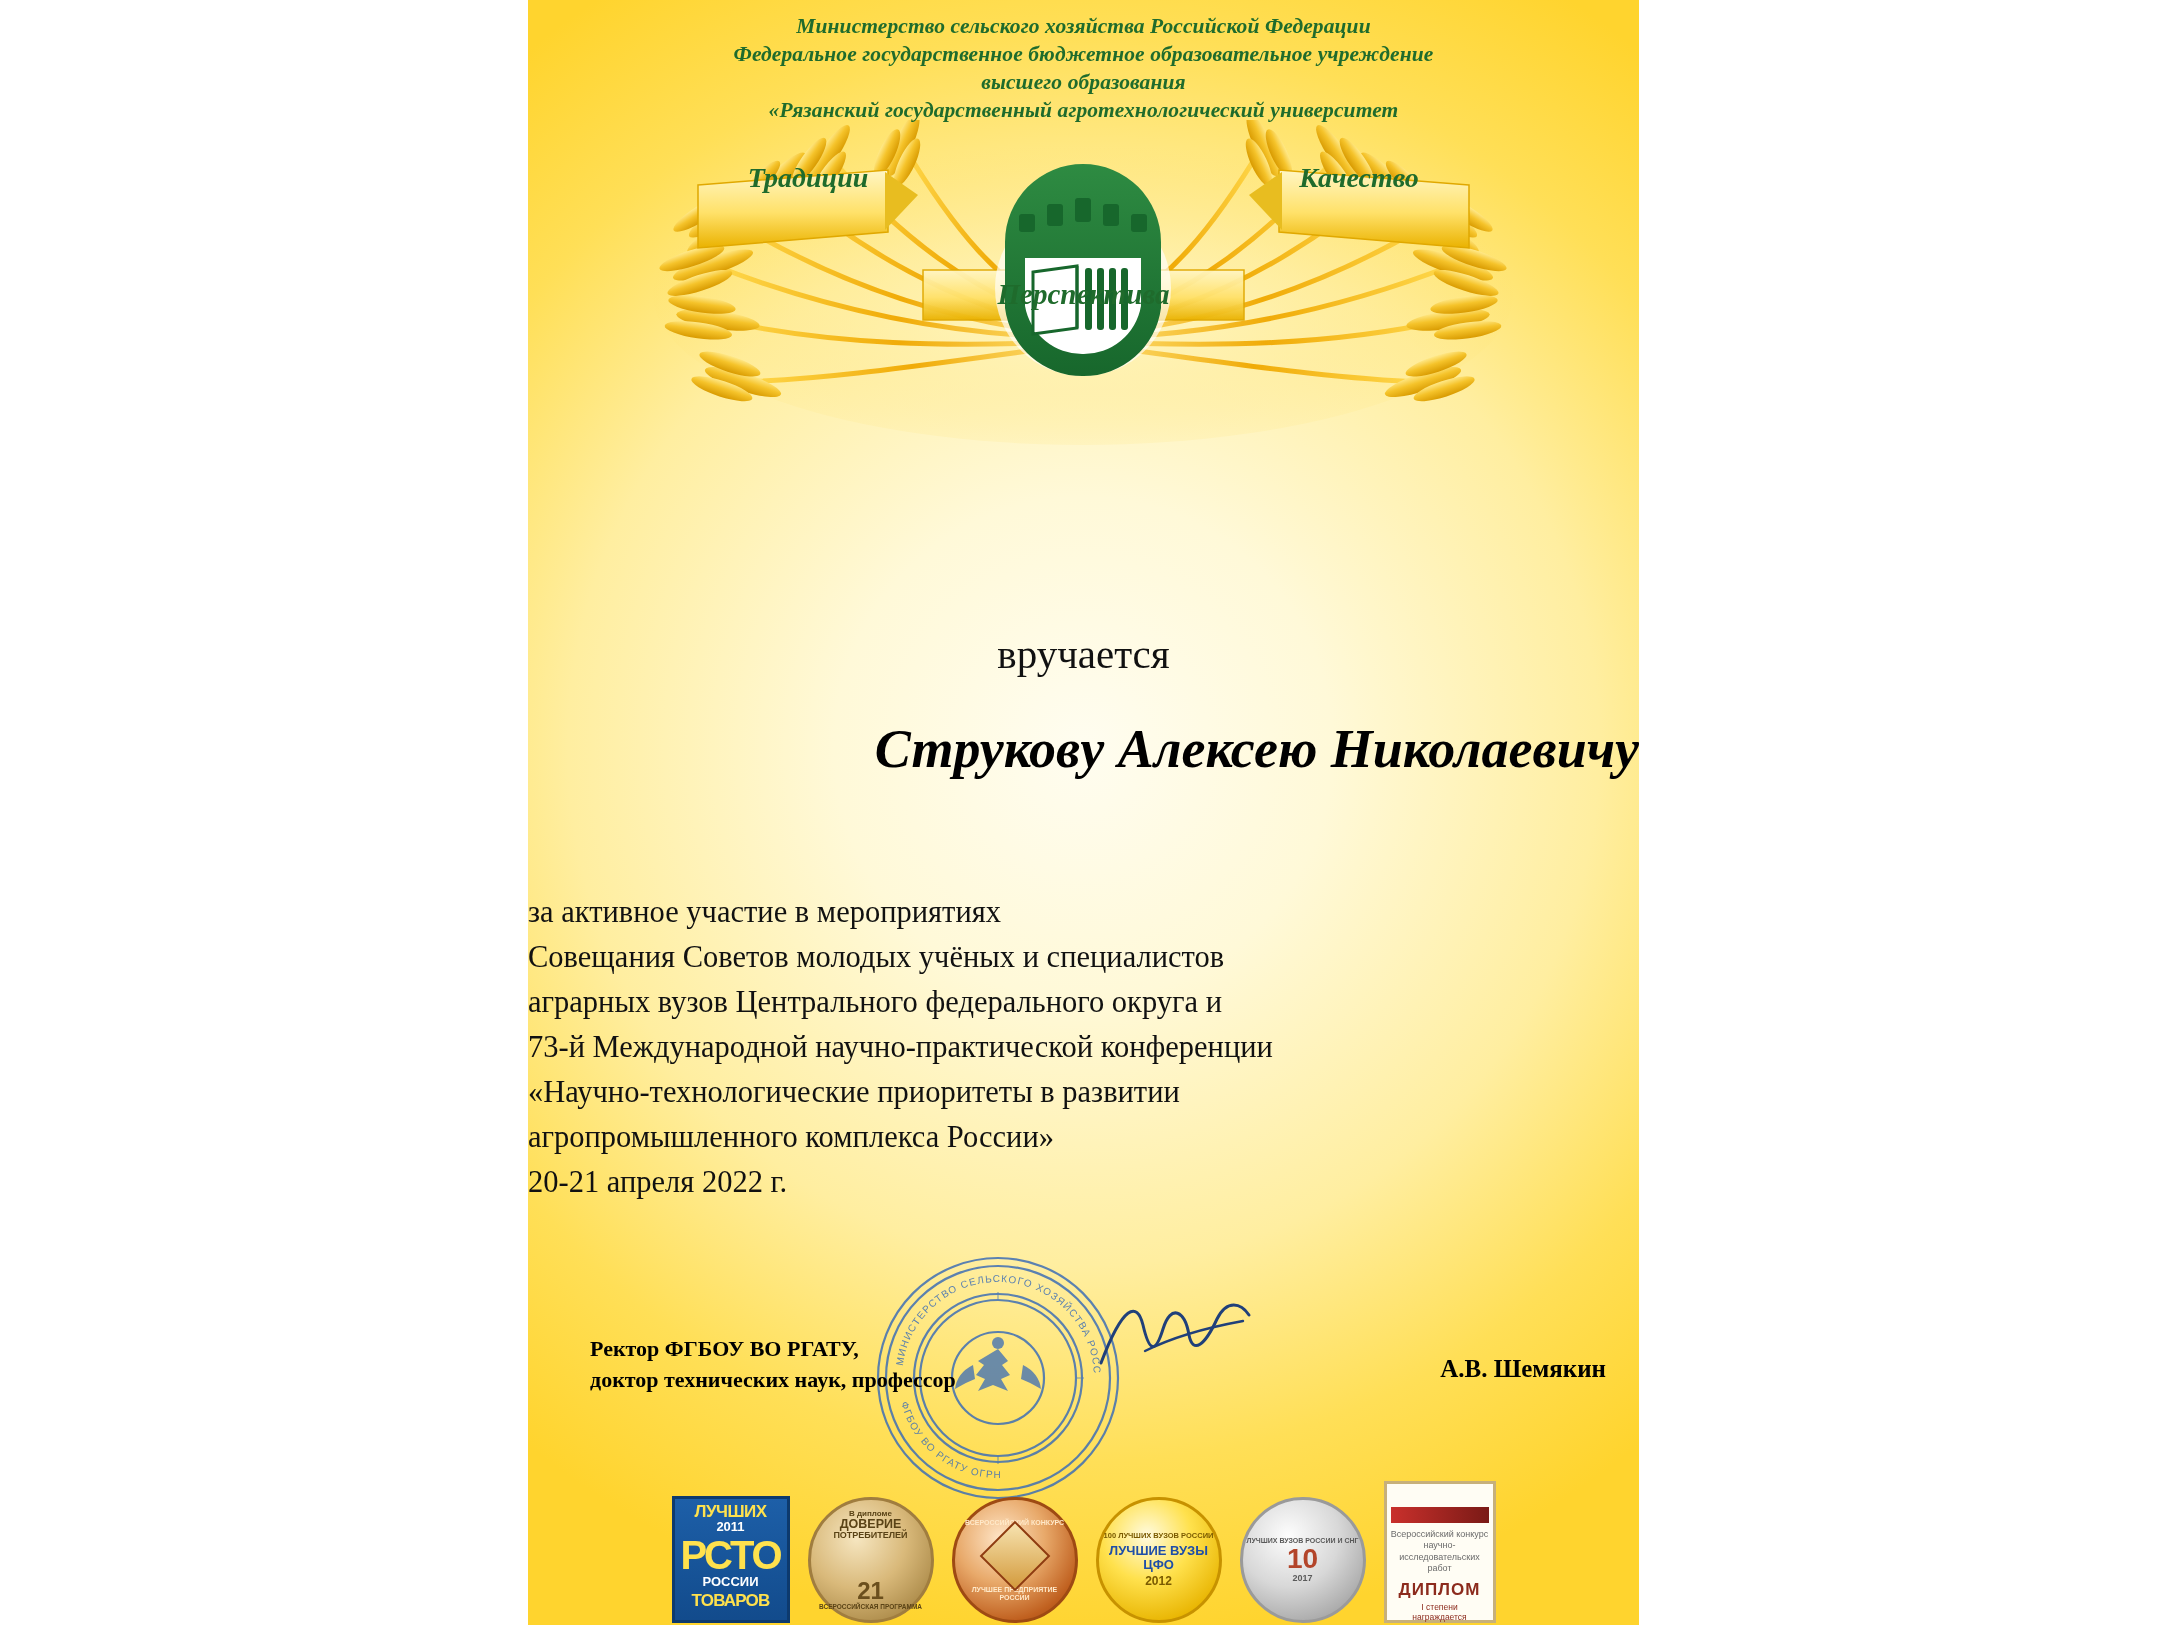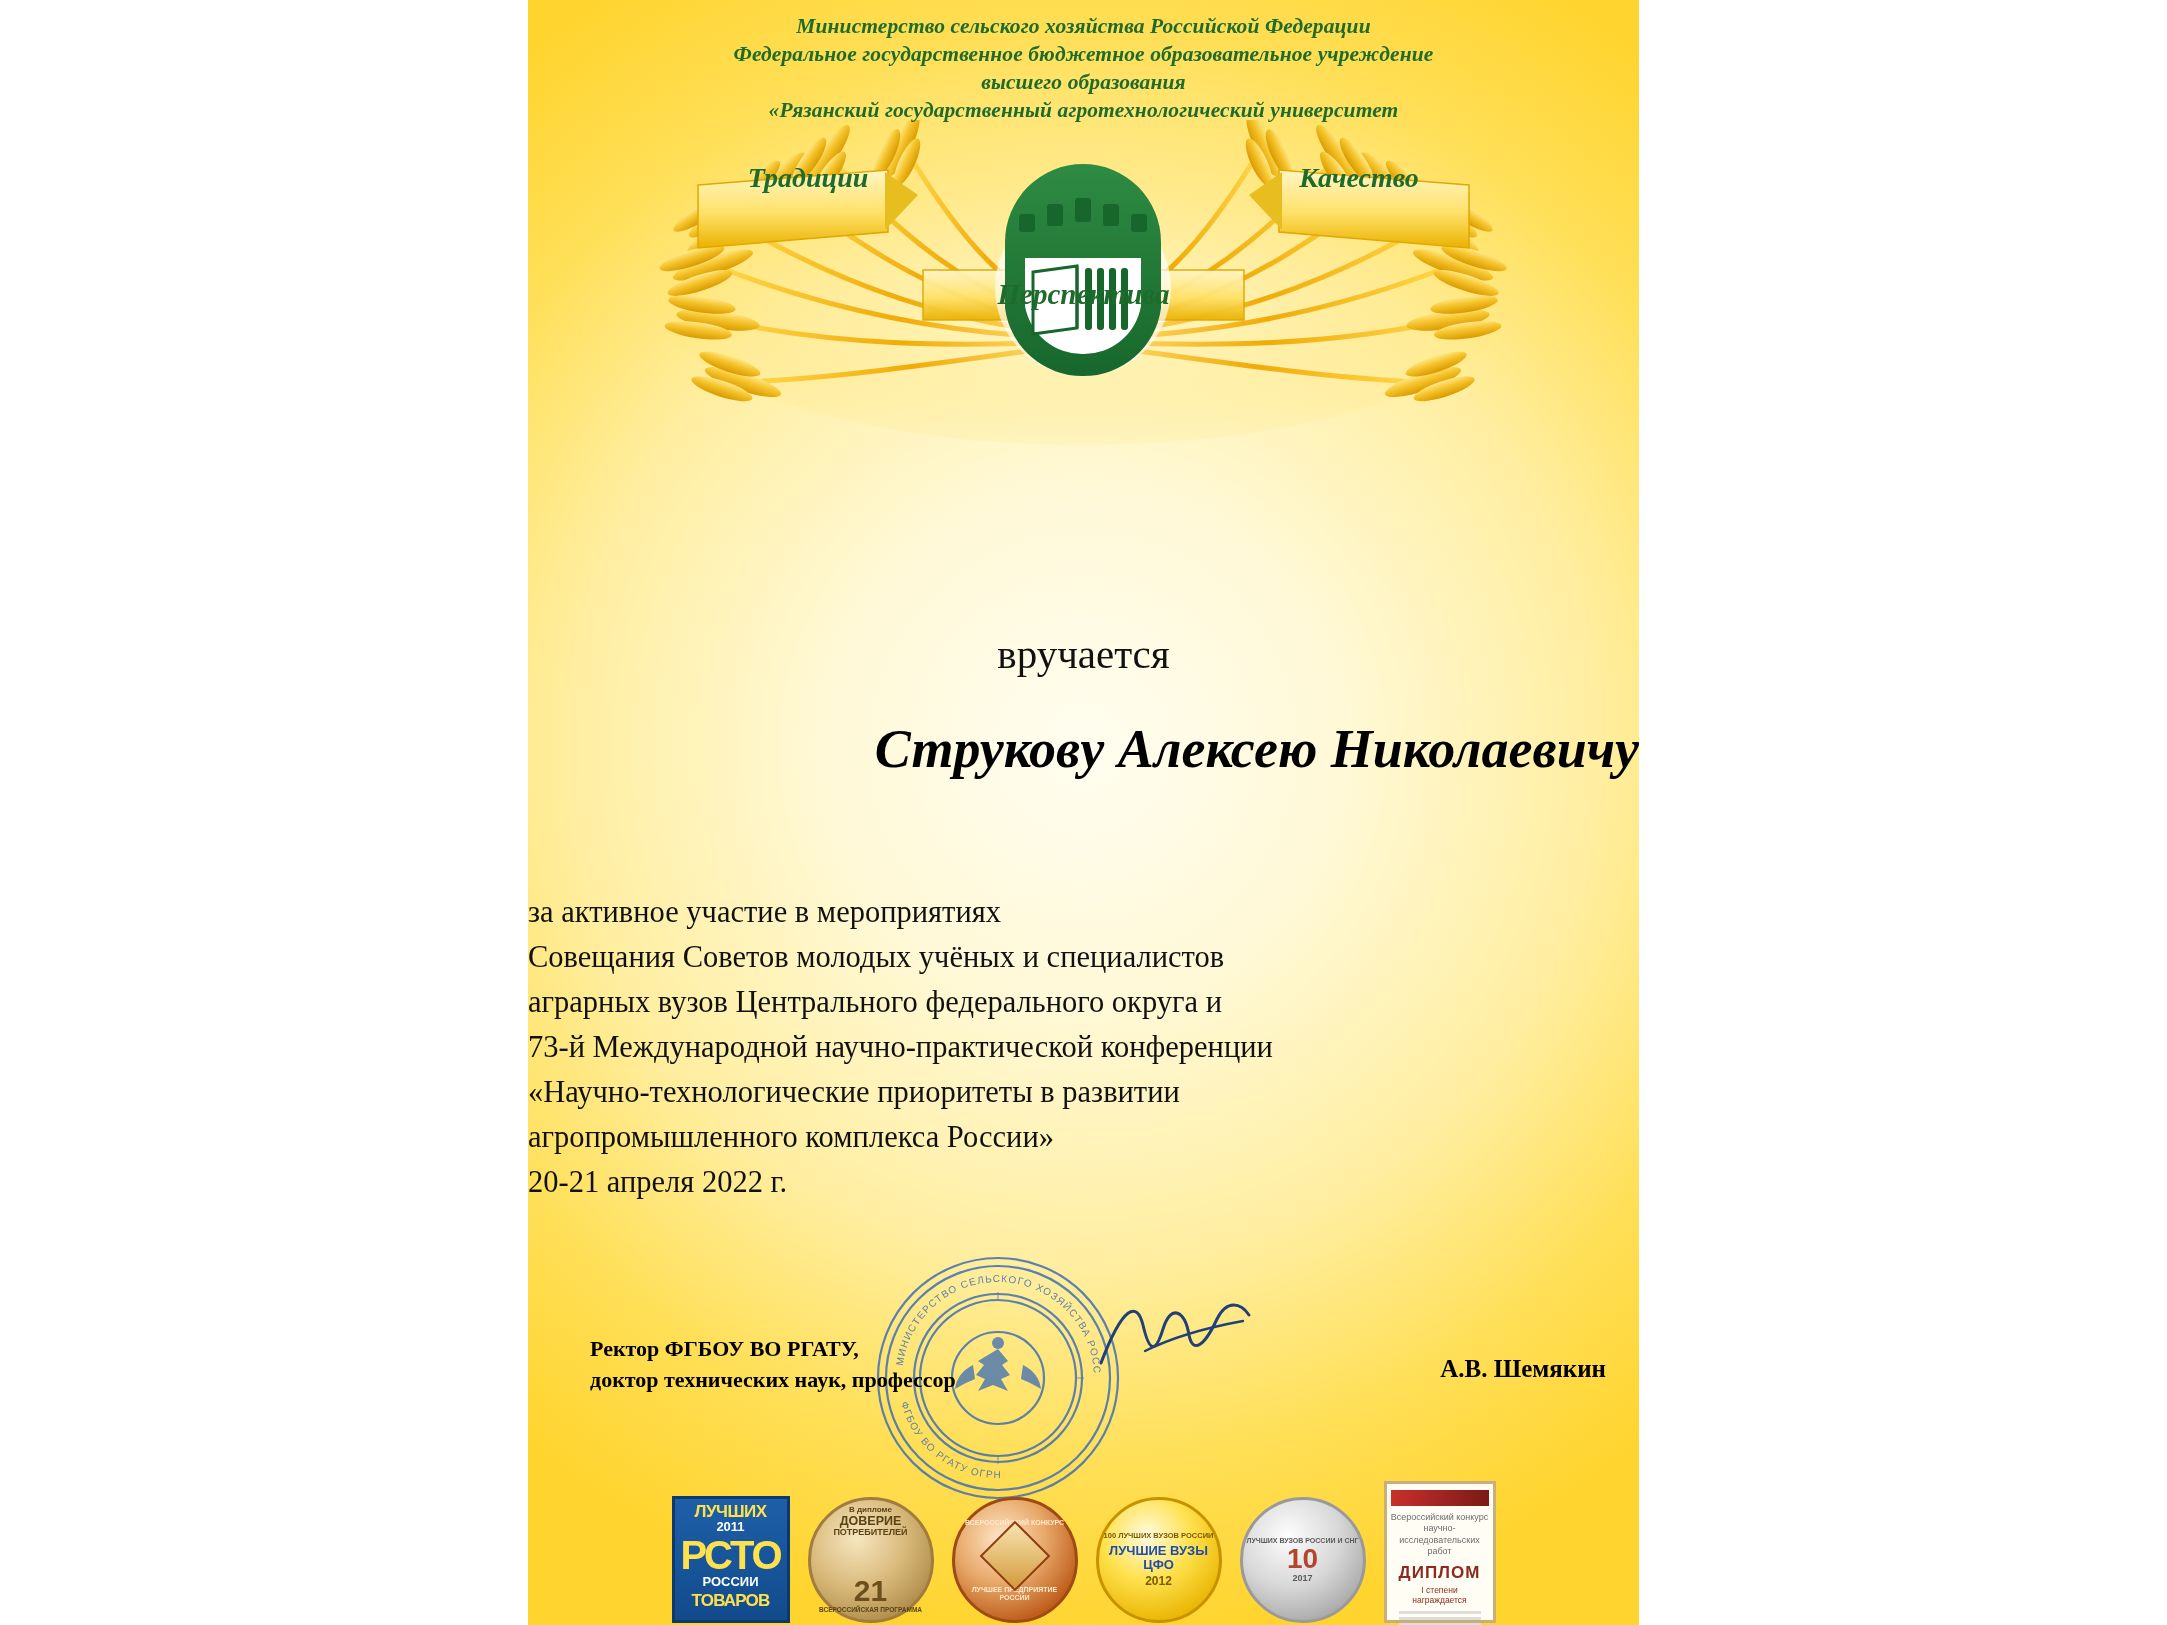--- a/index.html
+++ b/index.html
@@ -202,21 +202,21 @@
     font-weight: bold;
     box-sizing: border-box;
     line-height: 1.05;
   }
   .badge-2 {
     background: radial-gradient(circle at 38% 32%, #f6e6c0 0%, #d9b97a 45%, #b08f4e 78%, #8c6f38 100%);
     border: 3px solid #a07d3f;
     color: #5a4316;
     font-size: 12.5px;
   }
-  .badge-2 .big { font-size: 30px; color:#6b4f1d;margin-top:38px; }
+  .badge-2 .big { font-size: 24px; color:#6b4f1d;margin-top:38px; }
   .badge-3 {
     background: radial-gradient(circle at 38% 32%, #ffe6c8 0%, #e8a96a 40%, #c0601f 75%, #8e3c10 100%);
     border: 3px solid #9e4a13;
     color: #ffe9c9;
     font-size: 11px;
   }
   .badge-3 .sq {
     width: 46px; height: 46px; margin: 5px auto;
     background: linear-gradient(135deg,#f7e3b0,#d39a3c);
     transform: rotate(45deg);
@@ -234,21 +234,21 @@
     border: 3px solid #9a9a9a;
     color: #5a5a5a;
     font-size: 11px;
   }
   .badge-5 .num { font-size: 28px; color:#b3452a; }
   .badge-6 {
     width: 112px; height: 142px;
     background: #fffdf4;
     border: 3px solid #c7b07a;
     box-sizing: border-box;
-    padding: 6px 4px;
+    padding: 23px 4px;
     text-align: center;
     font-family: "Liberation Sans", sans-serif;
     color: #7a2a1d;
   }
   .badge-6 .hdr { height: 16px; background: linear-gradient(90deg,#c9302c,#7a1a16); margin-bottom: 6px; }
   .badge-6 .t { font-size: 9px; color:#6b6b6b; line-height: 1.25; }
   .badge-6 .d { font-size: 17px; font-weight: bold; letter-spacing: 1px; margin: 6px 0 2px; color:#8c2b1d;}
   .badge-6 .s { font-size: 8.5px; color:#8c2b1d; }
   .badge-6 .lines { margin-top: 6px; }
   .badge-6 .lines i { display:block; height:3px; background:#ddd; margin: 3px 8px; }

